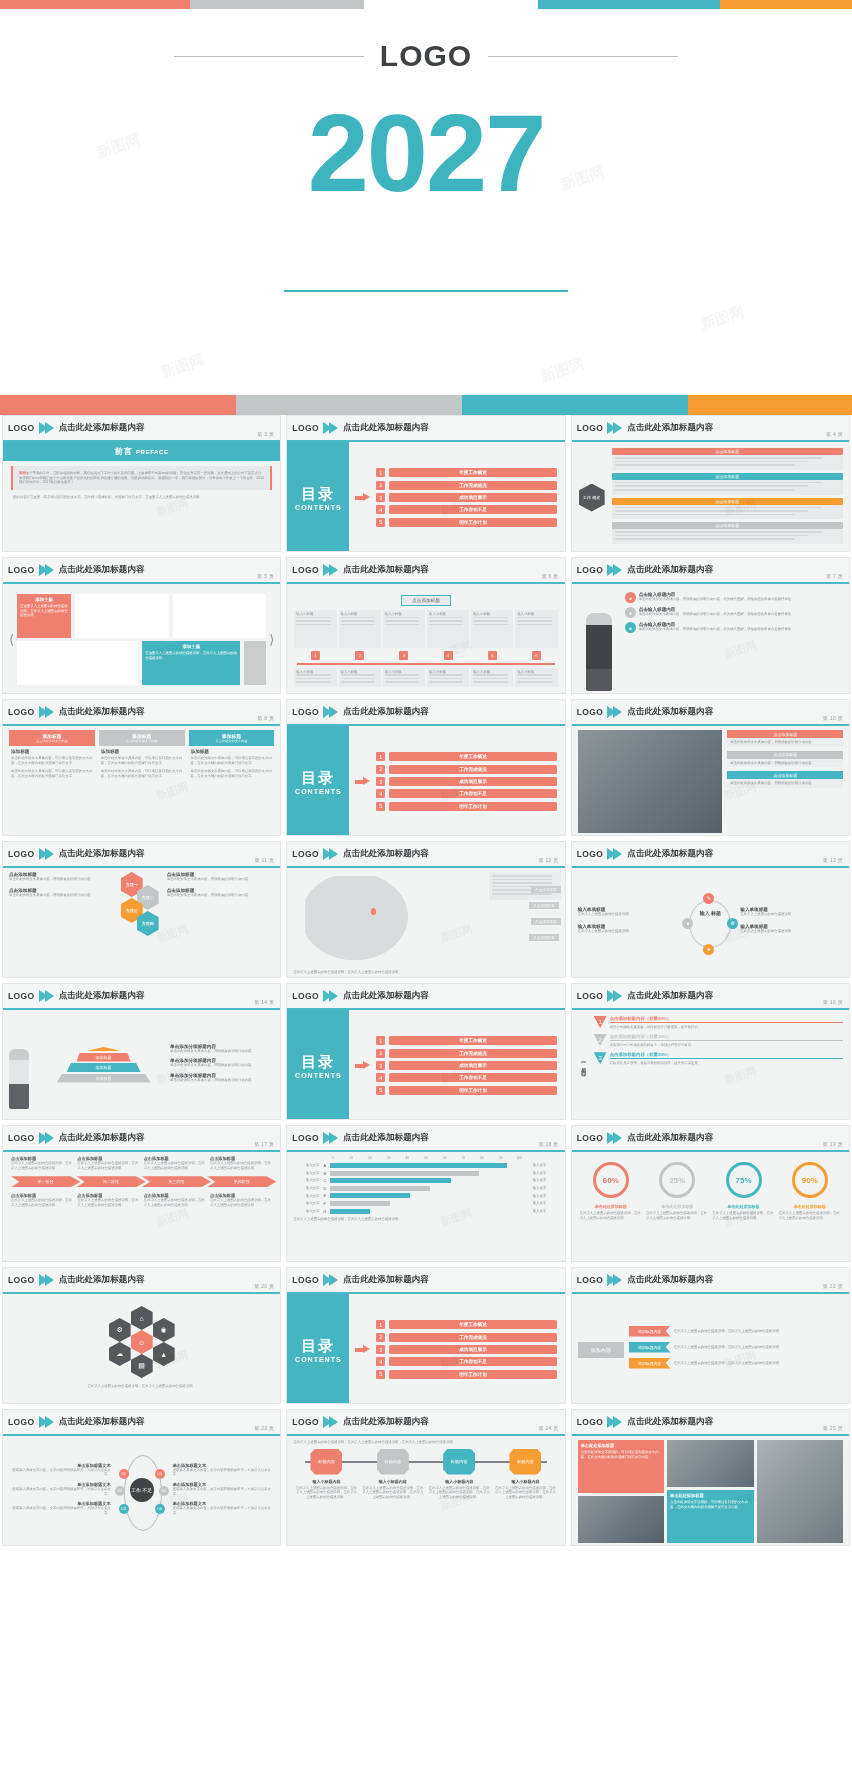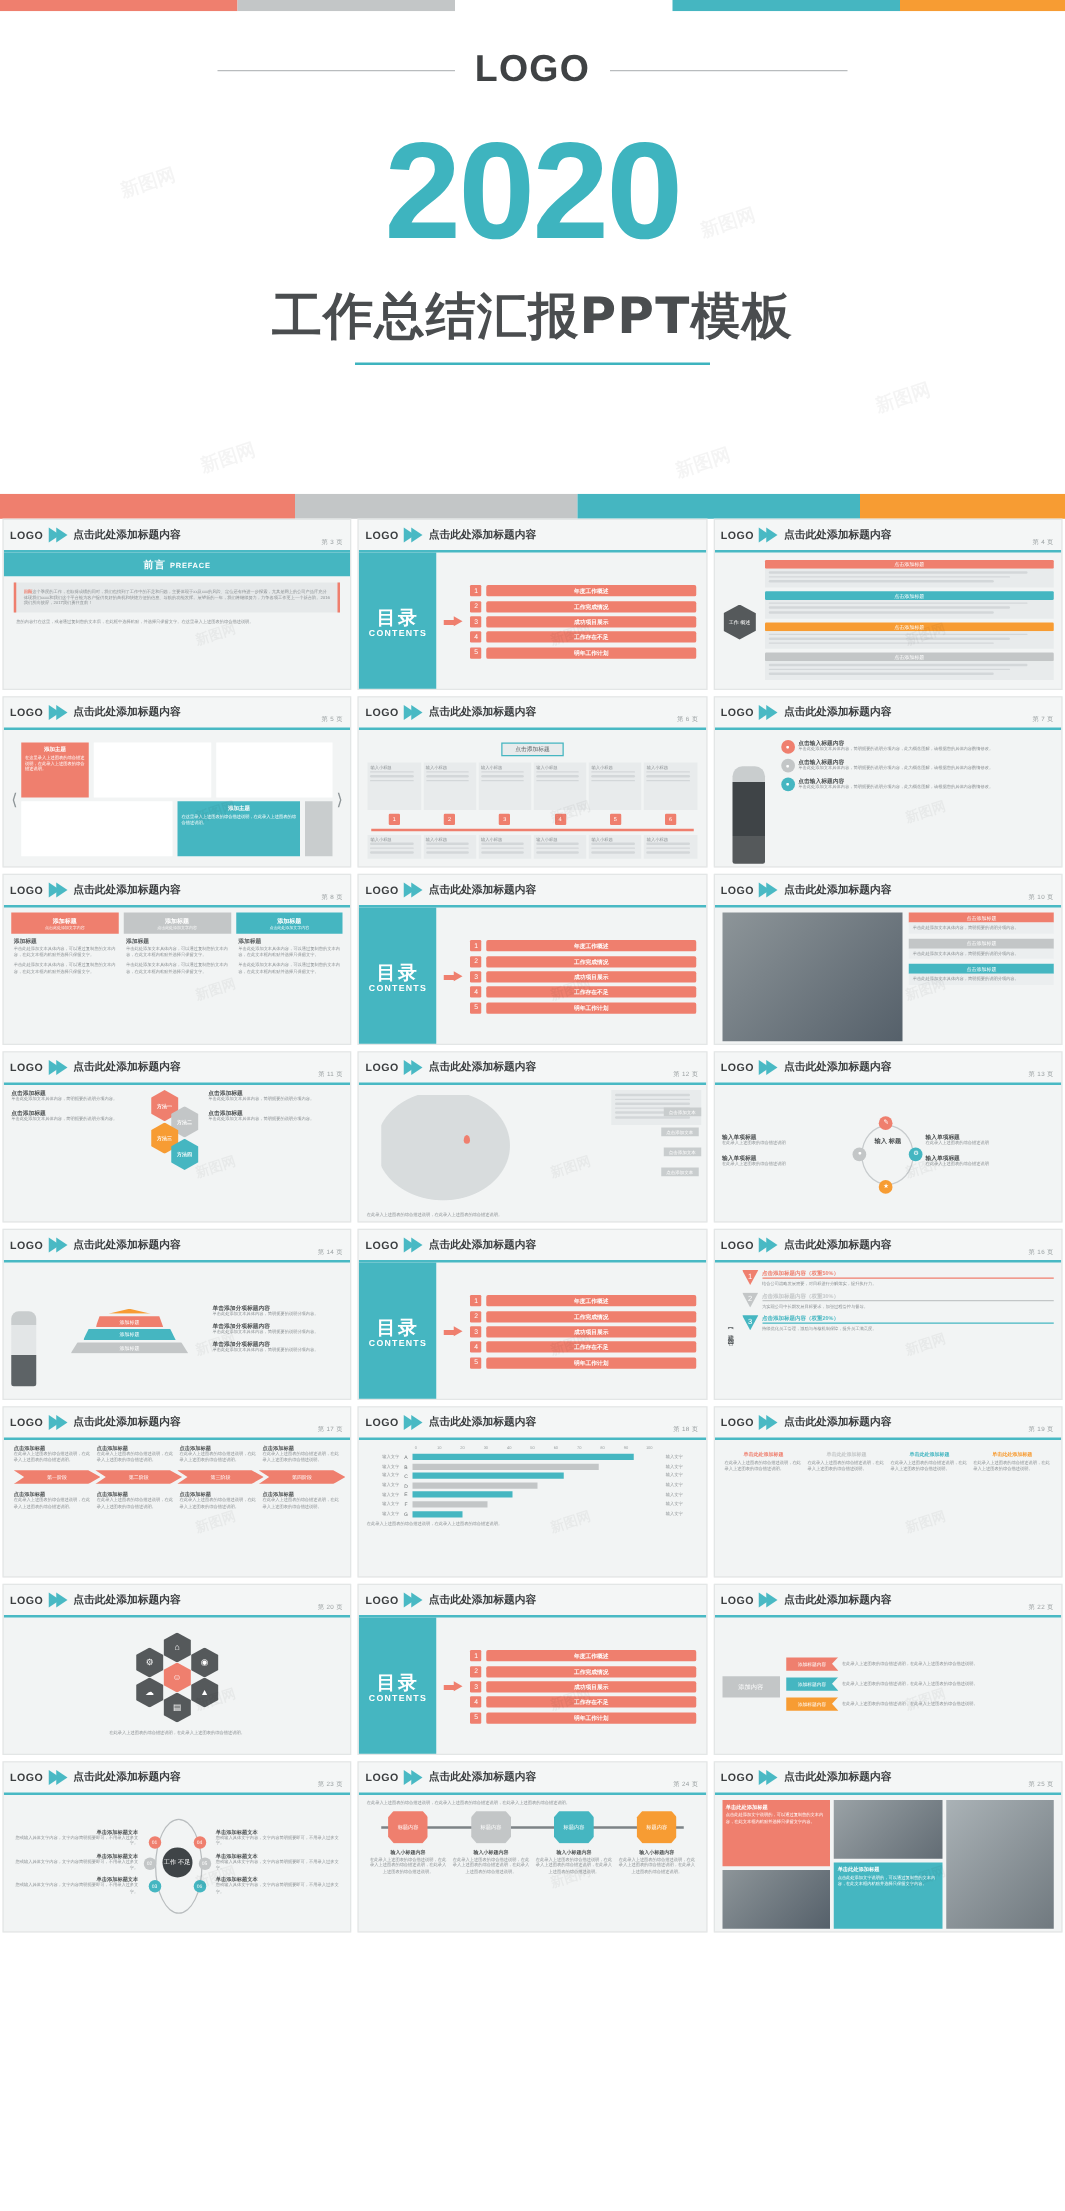--- a/index.html
+++ b/index.html
@@ -89,22 +89,21 @@
   <i style="flex:1.6;background:#f79c33"></i>
 </div>
 
 <div class="cover">
   <div class="cover-inner">
     <div class="logo-row">
       <div class="logo-line"></div>
       <div class="logo-text">LOGO</div>
       <div class="logo-line"></div>
     </div>
-    <div class="year">2020</div>
-    <div class="cover-title">工作总结汇报PPT模板</div>
+    <div class="year">2027</div>
     <div class="cover-rule"></div>
   </div>
   <div class="wm" style="left:96px;top:128px;">新图网</div>
   <div class="wm" style="left:560px;top:160px;">新图网</div>
   <div class="wm" style="left:700px;top:300px;">新图网</div>
   <div class="wm" style="left:160px;top:348px;">新图网</div>
   <div class="wm" style="left:540px;top:352px;">新图网</div>
 </div>
 
 <div class="divider">
@@ -884,20 +883,34 @@
       <div class="wm" style="left:55%;top:62%;font-size:11px">新图网</div>
     </div>
     <div class="slide">
       <div class="sh">
     <span class="lg">LOGO</span>
     <span class="chev"></span>
     <span class="ti">点击此处添加标题内容</span>
     <span class="pn">第 19 页</span>
   </div>
       <div class="body">
+    <div style="display:flex;margin:6px 0">
+          <div style="flex:1;display:flex;justify-content:center">
+      <div class="ring" style="border:3.2px solid #ef7f6e;color:#ef7f6e">60%</div>
+          </div>
+          <div style="flex:1;display:flex;justify-content:center">
+      <div class="ring" style="border:3.2px solid #c3c6c7;color:#c3c6c7">25%</div>
+          </div>
+          <div style="flex:1;display:flex;justify-content:center">
+      <div class="ring" style="border:3.2px solid #45b6c1;color:#45b6c1">75%</div>
+          </div>
+          <div style="flex:1;display:flex;justify-content:center">
+      <div class="ring" style="border:3.2px solid #f79c33;color:#f79c33">90%</div>
+          </div>
+        </div>
     <div style="display:flex;margin-top:5px">
           <div style="flex:1;padding:0 2px">
       <div style="font-size:4px;font-weight:bold;color:#ef7f6e;text-align:center">单击此处添加标题</div>
       <div class="tiny" style="margin-top:2px">在此录入上述图表的综合描述说明，在此录入上述图表的综合描述说明。</div>
           </div>
           <div style="flex:1;padding:0 2px">
       <div style="font-size:4px;font-weight:bold;color:#c3c6c7;text-align:center">单击此处添加标题</div>
       <div class="tiny" style="margin-top:2px">在此录入上述图表的综合描述说明，在此录入上述图表的综合描述说明。</div>
           </div>
           <div style="flex:1;padding:0 2px">

